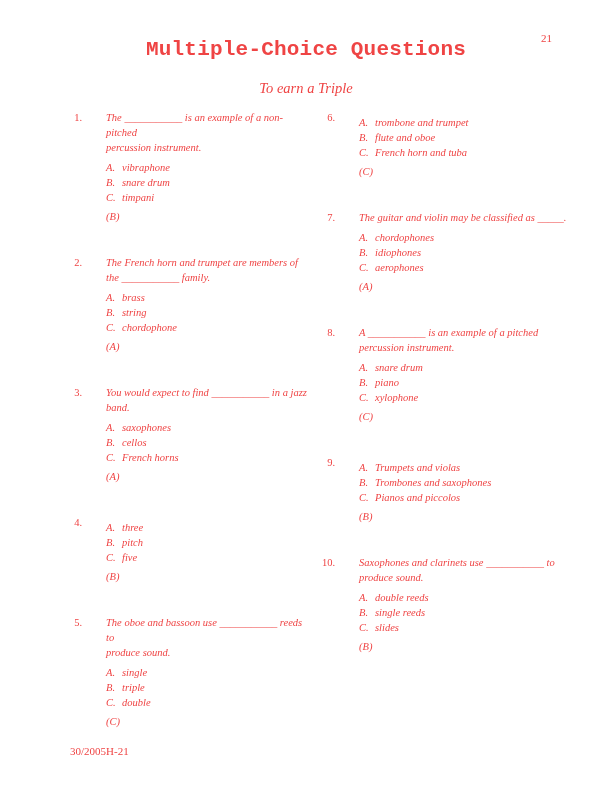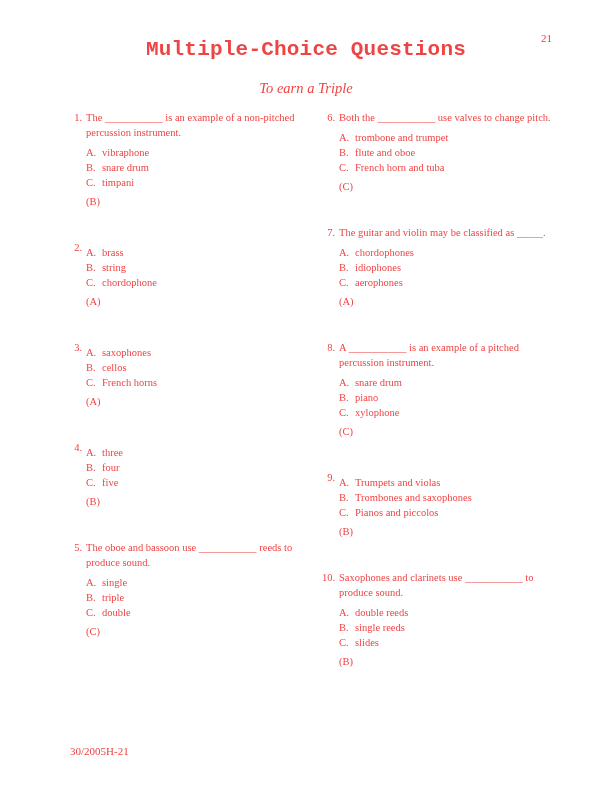--- a/index.html
+++ b/index.html
@@ -59,23 +59,24 @@
   }
   .qnum {
     width: 14px;
     flex-shrink: 0;
     text-align: right;
     font-size: 10.5px;
     line-height: 15px;
     white-space: nowrap;
   }
   .qbody {
-    margin-left: 4px;
+    margin-left: 24px;
     flex: 1;
     min-width: 0;
+    font-style: italic;
   }
   .qtext {
     font-size: 10.5px;
     line-height: 15px;
     white-space: pre-wrap;
   }
   .opts { margin-top: 5px; }
   .opt {
     display: flex;
     font-size: 10.5px;
@@ -125,20 +126,22 @@
               <span class="opt-text">timpani</span>
             </div>
           </div>
       <div class="answer">(B)</div>
     </div>
   </div>
 
   <div class="question">
     <div class="qnum">2.</div>
     <div class="qbody">
+      <div class="qtext">The French horn and trumpet are members of
+the ___________ family.</div>
       <div class="opts">
             <div class="opt">
               <span class="opt-letter">A.</span>
               <span class="opt-text">brass</span>
             </div>
             <div class="opt">
               <span class="opt-letter">B.</span>
               <span class="opt-text">string</span>
             </div>
             <div class="opt">
@@ -146,20 +149,22 @@
               <span class="opt-text">chordophone</span>
             </div>
           </div>
       <div class="answer">(A)</div>
     </div>
   </div>
 
   <div class="question">
     <div class="qnum">3.</div>
     <div class="qbody">
+      <div class="qtext">You would expect to find ___________ in a jazz
+band.</div>
       <div class="opts">
             <div class="opt">
               <span class="opt-letter">A.</span>
               <span class="opt-text">saxophones</span>
             </div>
             <div class="opt">
               <span class="opt-letter">B.</span>
               <span class="opt-text">cellos</span>
             </div>
             <div class="opt">
@@ -174,21 +179,21 @@
   <div class="question">
     <div class="qnum">4.</div>
     <div class="qbody">
       <div class="opts">
             <div class="opt">
               <span class="opt-letter">A.</span>
               <span class="opt-text">three</span>
             </div>
             <div class="opt">
               <span class="opt-letter">B.</span>
-              <span class="opt-text">four</span>
+              <span class="opt-text">pitch</span>
             </div>
             <div class="opt">
               <span class="opt-letter">C.</span>
               <span class="opt-text">five</span>
             </div>
           </div>
       <div class="answer">(B)</div>
     </div>
   </div>
 
@@ -212,21 +217,20 @@
             </div>
           </div>
       <div class="answer">(C)</div>
     </div>
   </div>
 </div>
   <div class="col col-right">
   <div class="question">
     <div class="qnum">6.</div>
     <div class="qbody">
-      <div class="qtext">Both the ___________ use valves to change pitch.</div>
       <div class="opts">
             <div class="opt">
               <span class="opt-letter">A.</span>
               <span class="opt-text">trombone and trumpet</span>
             </div>
             <div class="opt">
               <span class="opt-letter">B.</span>
               <span class="opt-text">flute and oboe</span>
             </div>
             <div class="opt">

